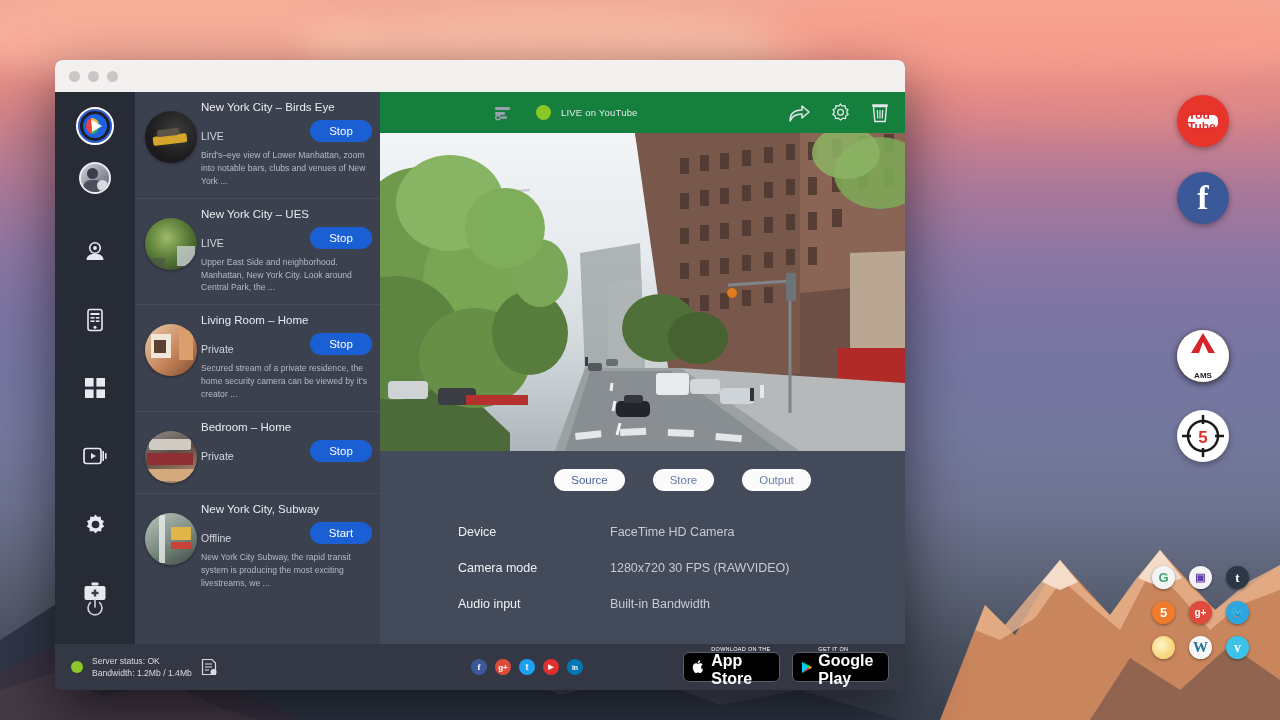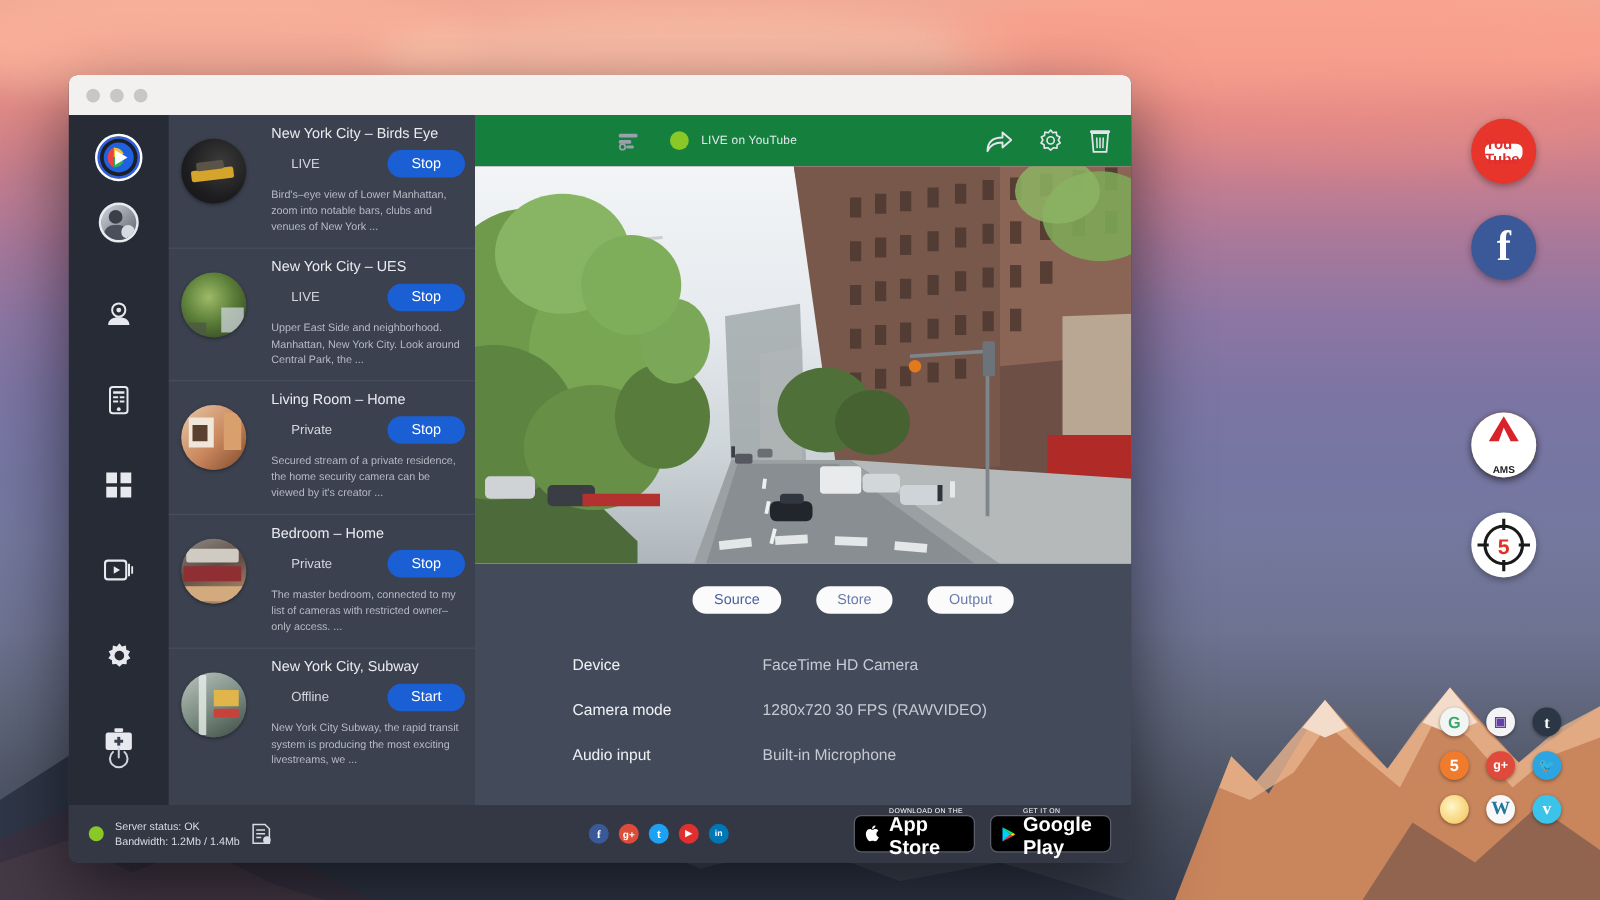--- a/index.html
+++ b/index.html
@@ -98,35 +98,35 @@
   }
   .rail-power { position: absolute; bottom: 22px; color: #cfd3dc; }
 
   
   #list-col {
     width: 245px; flex: none; background: #3c414f;
     display: flex; flex-direction: column; min-height: 0;
   }
   #list-scroll { flex: 1; overflow: hidden; }
   .cam-row {
-    display: flex; gap: 20px; padding: 9px 8px 10px 10px;
+    display: flex; gap: 4px; padding: 9px 8px 10px 10px;
     border-bottom: 1px solid #474d5c;
     position: relative;
   }
   .thumb {
     width: 52px; height: 52px; border-radius: 50%;
     margin-top: 10px; flex: none; overflow: hidden;
     box-shadow: 0 1px 3px rgba(0,0,0,.4);
   }
   .cam-main { flex: 1; min-width: 0; }
   .cam-title {
     color: #e9ebf0; font-size: 11.5px; margin-bottom: 7px;
     white-space: nowrap; overflow: hidden; text-overflow: ellipsis;
   }
-  .cam-statline { display: flex; align-items: center; height: 22px; margin-left: 16px; }
+  .cam-statline { display: flex; align-items: flex-end; height: 22px; }
   .cam-status { color: #d2d6de; font-size: 10.5px; flex: 1; }
   .act-btn {
     border: none; border-radius: 11px; height: 22px; min-width: 62px;
     color: #fff; font-size: 11.5px; font-weight: normal;
     font-family: "Liberation Sans", sans-serif;
     cursor: pointer;
   }
   .cam-desc {
     color: #b5bac4; font-size: 8.6px; line-height: 1.5; margin-top: 7px;
   }
@@ -411,21 +411,20 @@
             <div style="position:absolute;left:4px;top:8px;width:42px;height:11px;background:#cfcac2;border-radius:2px;"></div>
             <div style="position:absolute;left:2px;top:22px;width:46px;height:12px;background:#8f2f33;"></div>
             <div style="position:absolute;left:2px;bottom:2px;width:48px;height:12px;background:#d3a97e;"></div>
           </div>
           <div class="cam-main">
             <div class="cam-title">Bedroom – Home</div>
             <div class="cam-statline">
               <span class="cam-status">Private</span>
               <button class="act-btn" style="background:#1b5fd4;">Stop</button>
             </div>
-            <div class="cam-desc">The master bedroom, connected to my list of cameras with restricted owner–only access. ...</div>
           </div>
         </div>
 
         <div class="cam-row" style="border-bottom:none;">
           <div class="thumb" style="background:linear-gradient(150deg,#b9c4bd,#7e8f85 50%,#3d4a43 100%);position:relative;">
             <div style="position:absolute;left:14px;top:2px;width:6px;height:48px;background:#e9eeeb;opacity:.8;"></div>
             <div style="position:absolute;left:26px;top:14px;width:20px;height:13px;background:#e0b54a;"></div>
             <div style="position:absolute;left:26px;top:29px;width:20px;height:7px;background:#c9423a;"></div>
           </div>
           <div class="cam-main">
@@ -605,21 +604,21 @@
         <div class="info-row">
           <div class="info-k">Device</div>
           <div class="info-v">FaceTime HD Camera</div>
         </div>
         <div class="info-row">
           <div class="info-k">Camera mode</div>
           <div class="info-v">1280x720 30 FPS (RAWVIDEO)</div>
         </div>
         <div class="info-row">
           <div class="info-k">Audio input</div>
-          <div class="info-v">Built-in Microphone</div>
+          <div class="info-v">Built-in Bandwidth</div>
         </div>
       </div>
     </div>
   </div>
 
   <div id="footer">
     <div class="f-left">
       <span class="f-dot" style="background:#8ac827;"></span>
       <div>
         <div class="f-text">Server status: OK</div>

